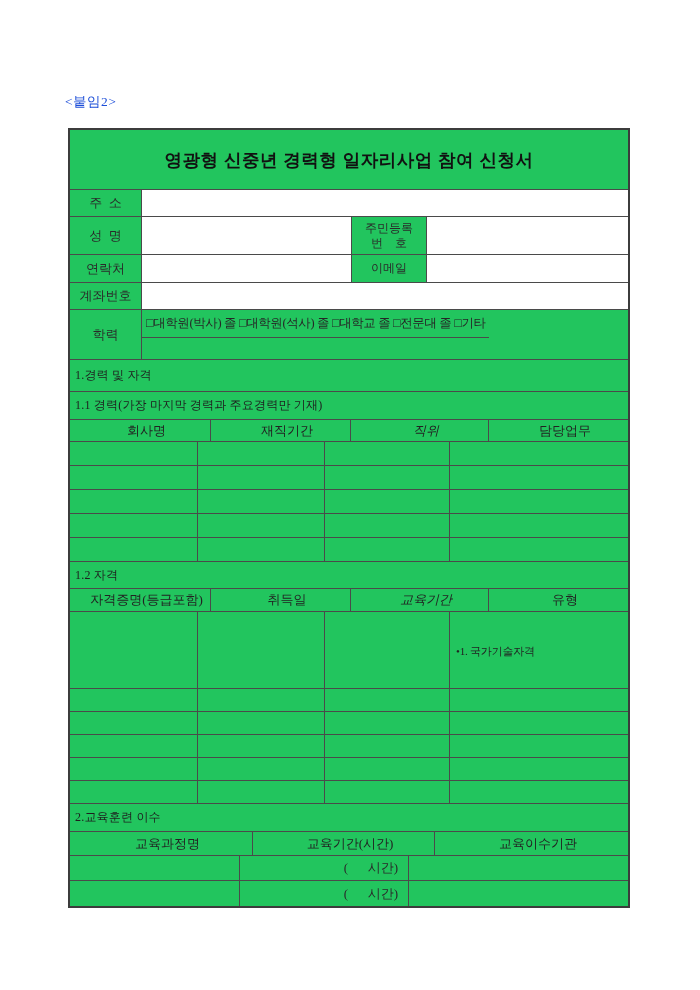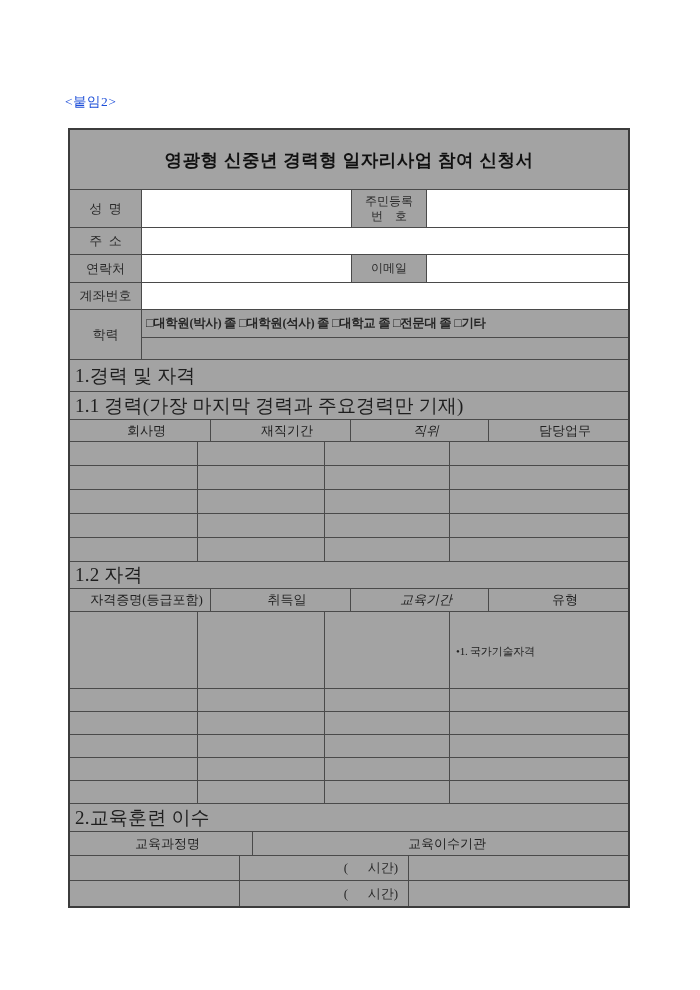--- a/index.html
+++ b/index.html
@@ -11,21 +11,21 @@
     -webkit-font-smoothing:antialiased;
   }
   .page { padding:93px 0 0 65px; }
   .attach-label { font-size:13.5px; color:#1d4ed8; letter-spacing:0.5px; }
 
   .doc-table {
     margin-top:17px; margin-left:3px;
     width:562px;
     border:2px solid #3c3c3c;
     box-sizing:border-box;
-    background:#a3a3a3;
+    background:#22c55e;
   }
   .row { display:flex; border-bottom:1px solid #4a4a4a; box-sizing:border-box; }
   .row:last-child { border-bottom:none; }
   .cell {
     box-sizing:border-box;
     border-right:1px solid #4a4a4a;
     display:flex; align-items:center;
     font-size:13px; color:#2a2a2a;
     white-space:pre;
     overflow:hidden;
@@ -46,39 +46,39 @@
   
   .h38 { height:38px; } .h27 { height:27px; } .h28 { height:28px; }
   .w-lbl1 { width:72px; }
   .w-val1 { width:210px; }
   .w-lbl2 { width:75px; font-size:12px; line-height:1.2; }
   .w-val2 { flex:1; }
   .two-line { flex-direction:column; justify-content:center; }
 
   
   .edu-row { height:50px; }
-  .edu-right { flex:1; display:flex; flex-direction:column;font-weight:bold; }
+  .edu-right { flex:1; display:flex; flex-direction:row; }
   .edu-opts {
     height:28px; border-bottom:1px solid #4a4a4a; box-sizing:border-box;
     display:flex; align-items:center; padding:0 3px 0 4px;
     font-size:12.4px; letter-spacing:-0.3px; white-space:pre;
   }
   .edu-major {
     height:21px; display:flex; align-items:center;
     padding:0 8px 0 6px; font-size:13px;
   }
   .blank-line {
     flex:1; align-self:flex-end;
     border-bottom:1px solid #4a4a4a;
     margin:0 1px 4px 2px; height:1px;
   }
 
   
   .sec-row { align-items:center; }
-  .sec-cell { flex:1; padding-left:5px; font-size:19px; color:#1e1e1e; letter-spacing:0.2px; }
+  .sec-cell { flex:1; padding-left:5px; font-size:12px; color:#1e1e1e; letter-spacing:0.2px; }
   .h32 { height:32px; } .h24 { height:24px; } .h25 { height:25px; }
   .h22 { height:22px; } .h23 { height:23px; }
 
   
   .c4-0 { width:128px; } .c4-1 { width:127px; } .c4-2 { width:125px;font-style:italic; } .c4-3 { flex:1; }
   .hdr { justify-content:center; font-size:13px; color:#222;margin-left:13px; }
 
   .qual-big-row { height:77px; }
   .qual-big-row .cell { align-items:flex-start; }
   .type-list { padding:3px 2px 0 6px; font-size:11px; line-height:1.32; color:#222; width:100%; }
@@ -93,34 +93,34 @@
 <body>
 
 <div class="page">
 
   <div class="attach-label">&lt;붙임2&gt;</div>
 
   <div class="doc-table">
 
     <div class="row title-row">
       <div class="cell title-cell">영광형 신중년 경력형 일자리사업 참여 신청서</div>
+    </div>
+
+    <div class="row h27">
+      <div class="cell lbl w-lbl1">주  소</div>
+      <div class="cell val w-val2"></div>
     </div>
 
     <div class="row h38">
       <div class="cell lbl w-lbl1">성  명</div>
       <div class="cell val w-val1"></div>
       <div class="cell lbl w-lbl2 two-line">
         <span>주민등록</span>
         <span>번    호</span>
       </div>
-      <div class="cell val w-val2"></div>
-    </div>
-
-    <div class="row h27">
-      <div class="cell lbl w-lbl1">주  소</div>
       <div class="cell val w-val2"></div>
     </div>
 
     <div class="row h28">
       <div class="cell lbl w-lbl1">연락처</div>
       <div class="cell val w-val1"></div>
       <div class="cell lbl w-lbl2">이메일</div>
       <div class="cell val w-val2"></div>
     </div>
 
@@ -238,20 +238,21 @@
         <div class="cell c4-2"></div>
         <div class="cell c4-3"></div>
     </div>
 
     <div class="row sec-row h28">
       <div class="cell sec-cell">2.교육훈련 이수</div>
     </div>
 
     <div class="row h24">
       <div class="cell hdr c3-0">교육과정명</div>
+      <div class="cell hdr c3-1">교육기간(시간)</div>
       <div class="cell hdr c3-2">교육이수기관</div>
     </div>
 
     <div class="row h25">
       <div class="cell c3-0"></div>
       <div class="cell c3-1 hours">(      시간)</div>
       <div class="cell c3-2"></div>
     </div>
     <div class="row h25">
       <div class="cell c3-0"></div>

